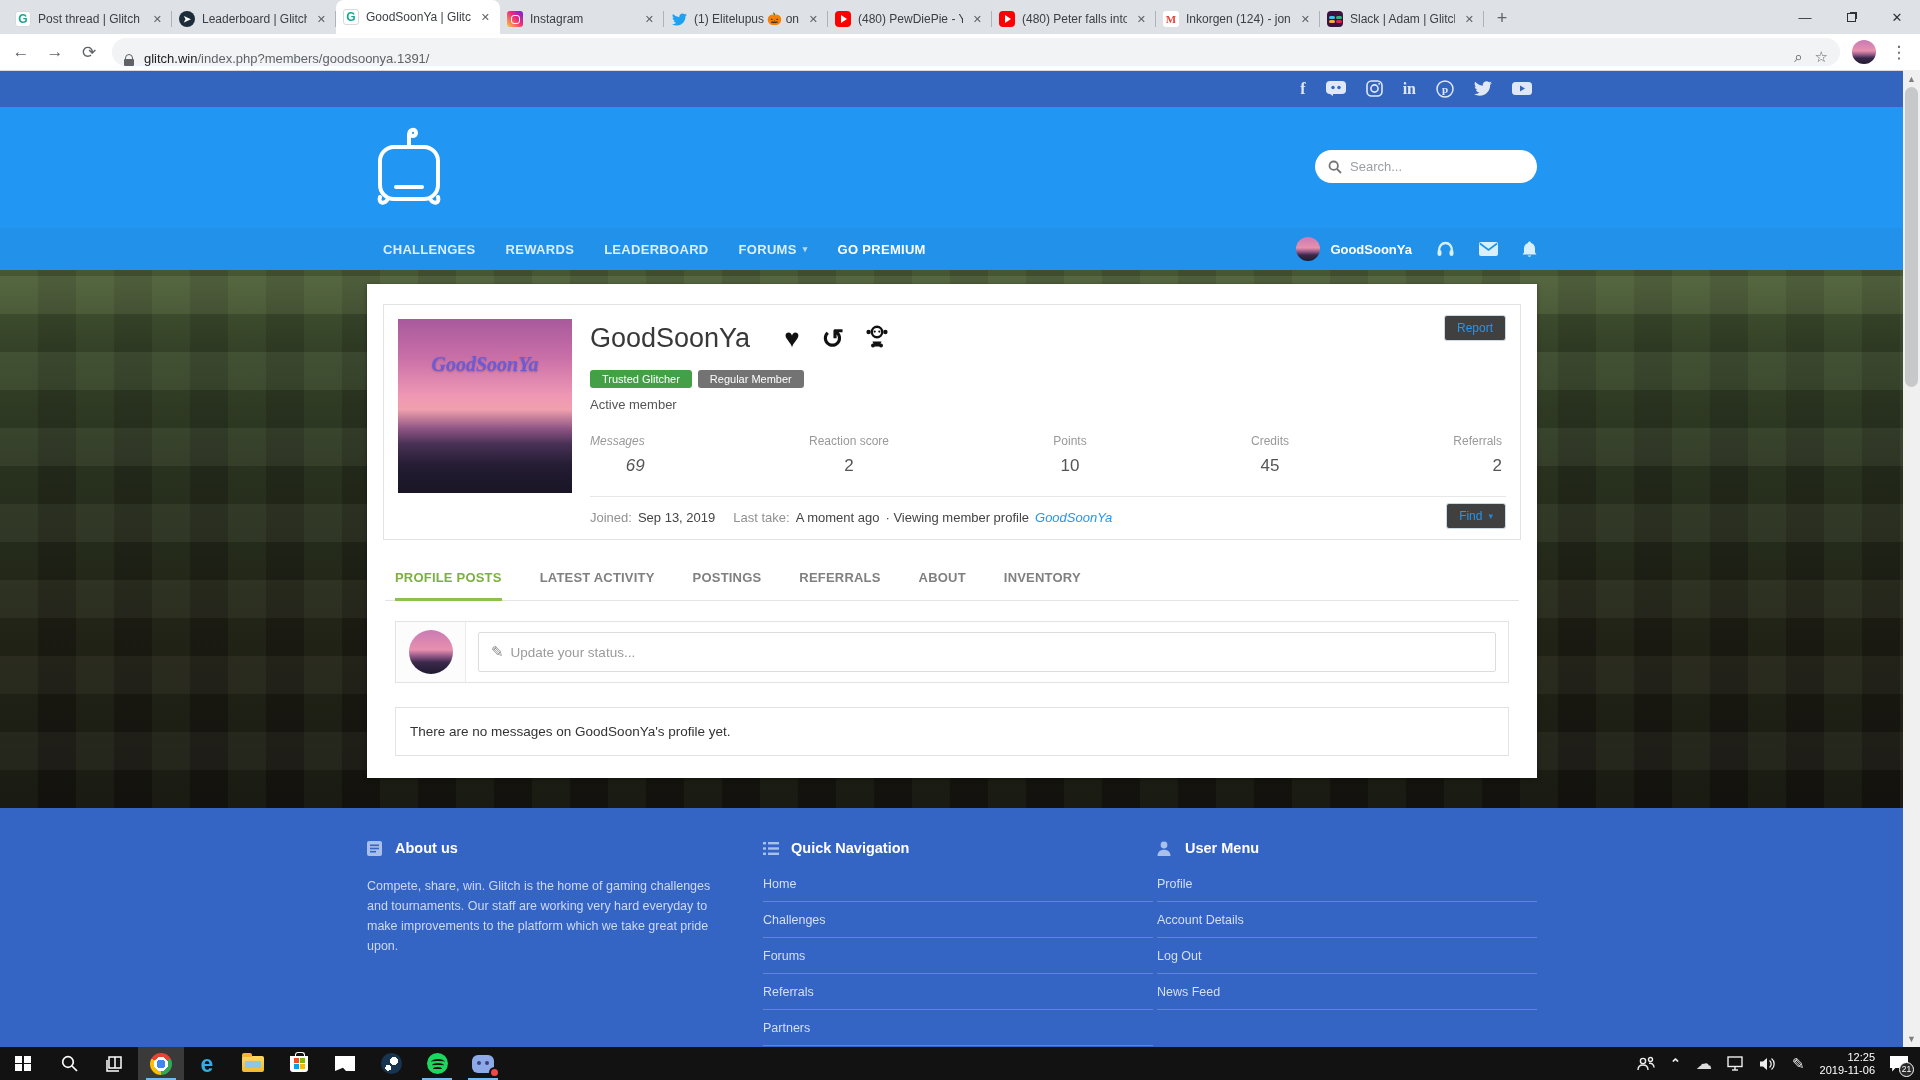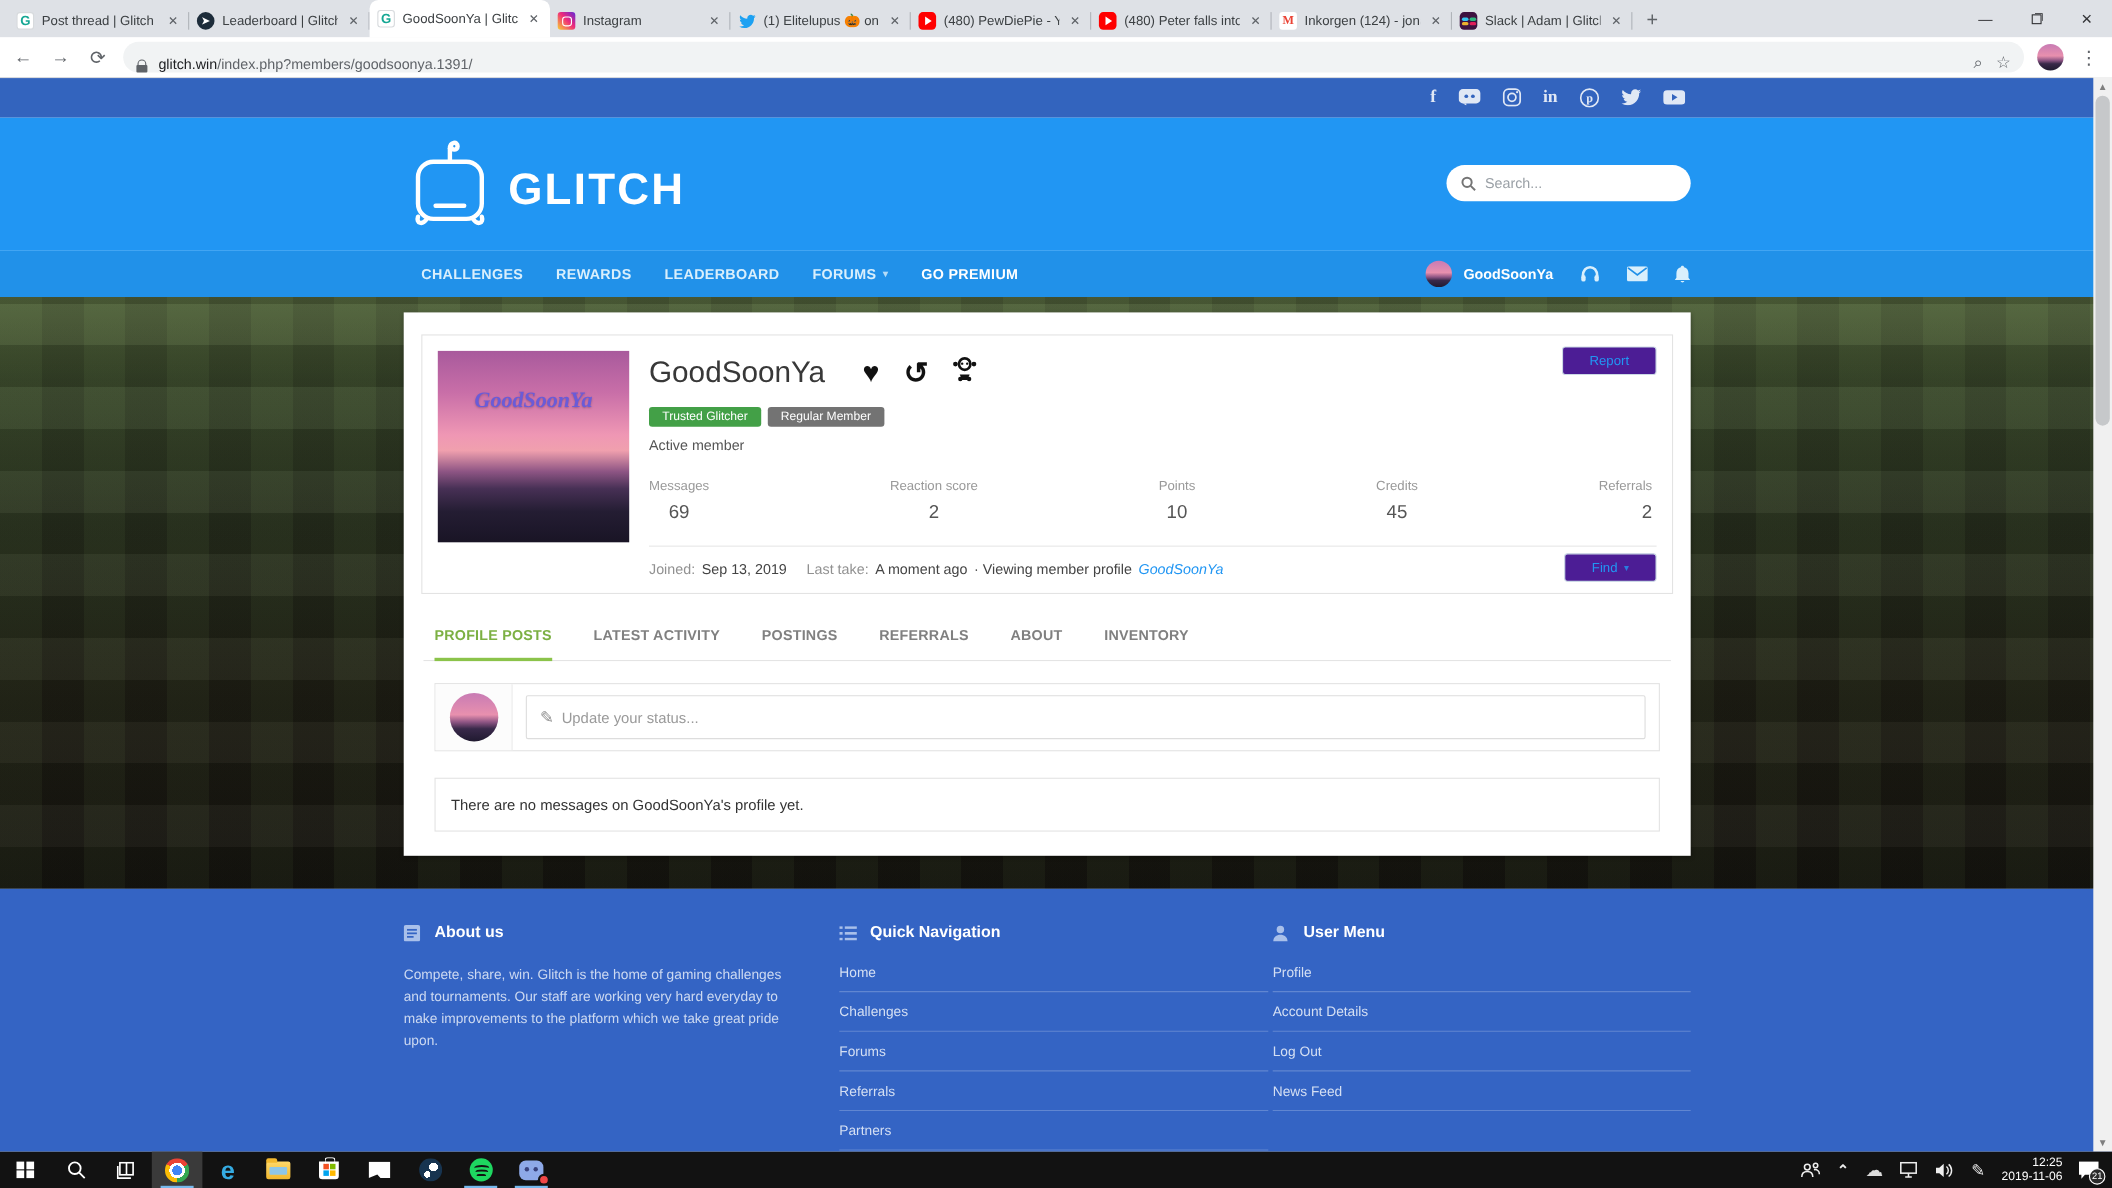--- a/index.html
+++ b/index.html
@@ -77,26 +77,26 @@
     background:linear-gradient(180deg,#a85a9c 0%,#c96fa8 22%,#ef97b4 44%,#f0a0ae 52%,#8e5584 63%,#473055 72%,#241d33 84%,#191425 100%); }
   .bigavatar span { position:absolute; top:34px; left:0; right:0; text-align:center; font-style:italic; font-weight:bold; font-size:20px; color:#6a5bd8; font-family:"Liberation Serif",serif; text-shadow:0 1px 2px rgba(0,0,0,.25); }
   .member-main { flex:1; display:flex; flex-direction:column; min-width:0; }
   .name-row { display:flex; align-items:center; gap:22px; margin-top:4px; }
   .member-name { font-size:27px; color:#383838; }
   .heart-ic { font-size:26px; color:#111; margin-left:12px; }
   .undo-ic { font-size:27px; font-weight:bold; color:#111; line-height:20px; }
   .badge-row { display:flex; gap:6px; margin-top:16px; }
   .badge { color:#fff; font-size:11px; font-weight:normal; padding:3px 12px; border-radius:3px; }
   .member-status { margin-top:9px; font-size:13px; color:#555; }
-  .report-btn, .find-btn { position:absolute; right:14px; background:#4c1d95; border:1px solid #ccd9e6; color:#2196f3; font-size:12px; padding:5px 24px; border-radius:3px;margin-left:44px; }
+  .report-btn, .find-btn { position:absolute; right:14px; background:#404040; border:1px solid #ccd9e6; color:#2196f3; font-size:12px; padding:5px 12px; border-radius:3px;margin-left:44px; }
   .report-btn { top:10px; }
   .find-btn { bottom:10px; display:flex; gap:6px; align-items:center; }
   .stats-row { display:flex; justify-content:space-between; margin-top:22px; padding-right:4px; }
   .stat { text-align:center; }
-  .stat:first-child { text-align:center; }
+  .stat:first-child { text-align:right;font-style:italic; }
   .stat:last-child { text-align:right; }
   .stat-label { font-size:12px; color:#999; }
   .stat-value { font-size:17px; color:#555; margin-top:8px; }
   .member-foot { border-top:1px solid #e7e7e7; margin-top:20px; padding-top:13px; font-size:13px; color:#444; display:flex; gap:6px; align-items:center; }
   .dim { color:#919191; }
   .gap-l { margin-left:12px; }
   .link-italic { color:#2196f3; font-style:italic; }
 
   .tabs-row { display:flex; gap:38px; margin:24px 2px 0; border-bottom:1px solid #e4e4e4; padding-left:10px; }
   .ptab { font-size:13px; font-weight:bold; letter-spacing:.2px; color:#808080; padding:6px 0 13px; }
@@ -288,21 +288,20 @@
 <div class="siteheader">
   <div class="logo">
     <svg width="78" height="84" viewBox="0 0 78 84" fill="none" stroke="#fff" stroke-width="4" stroke-linecap="round">
       <path d="M39 20 L39 10"></path>
       <path d="M39 10 C39 4 46 3 46 8 C46 12 40 12 40 8"></path>
       <rect x="10" y="22" width="58" height="52" rx="14"></rect>
       <path d="M18 74 C14 80 8 78 10 72" fill="none"></path>
       <path d="M60 74 C64 80 70 78 68 72" fill="none"></path>
       <path d="M26 62 L52 62" stroke-width="4"></path>
     </svg>
-    <span class="logo-text">GLITCH</span>
   </div>
   <div class="search-pill">
     <svg width="14" height="14" viewBox="0 0 14 14" fill="none" stroke="#757575" stroke-width="1.8">
         <circle cx="5.7" cy="5.7" r="4.2"></circle>
         <path d="M9 9 L13 13"></path>
       </svg>
     <span>Search...</span>
   </div>
 </div>
 

